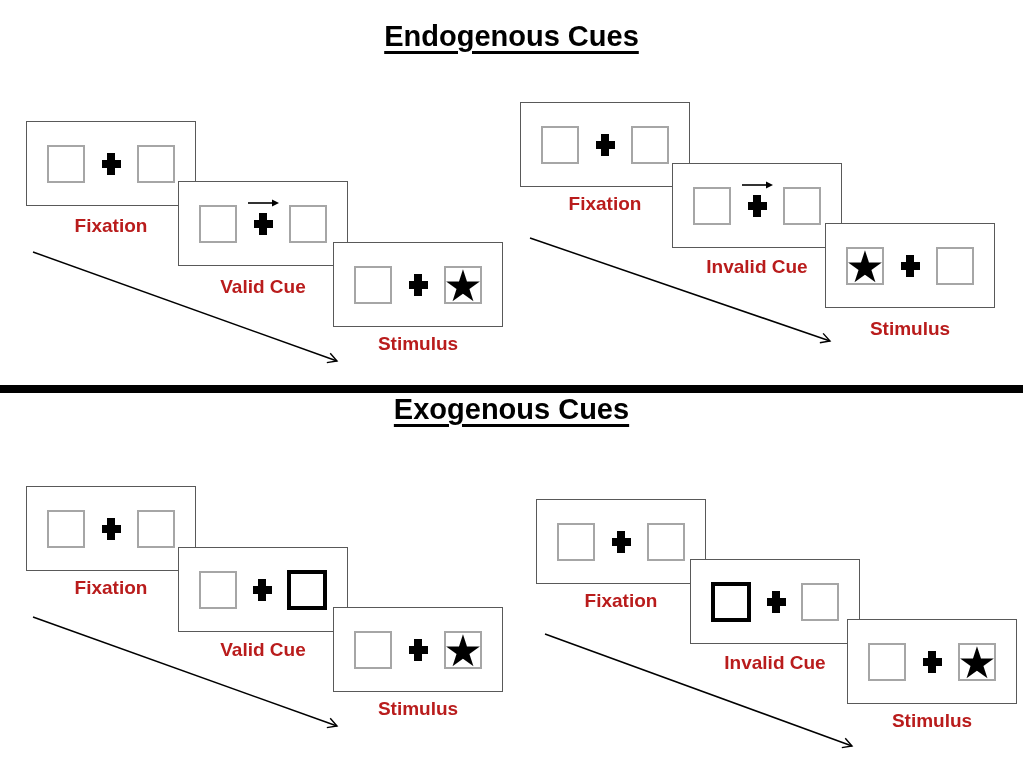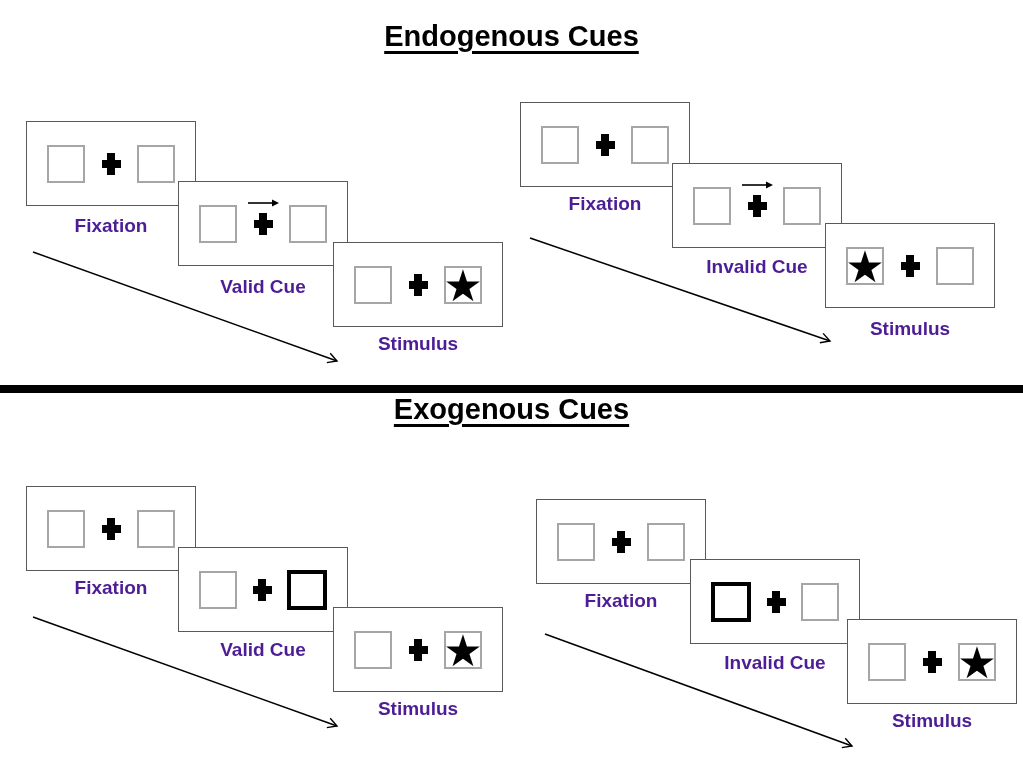--- a/index.html
+++ b/index.html
@@ -39,21 +39,21 @@
 
   .center { position:relative; width:19px; height:22px; }
   .plus { position:absolute; left:0; top:0; width:19px; height:22px; }
   .plus::before { content:""; position:absolute; left:0; right:0; top:7px; height:8px; background:#000; }
   .plus::after  { content:""; position:absolute; top:0; bottom:0; left:5.5px; width:8px; background:#000; }
 
   .cue-arrow { position:absolute; left:-6px; top:-16px; }
 
   .card-label {
     position:absolute; width:170px; text-align:center;
-    font-weight:bold; font-size:19px; color:#4c1d95; z-index:4; white-space:nowrap;
+    font-weight:bold; font-size:19px; color:#b91c1c; z-index:4; white-space:nowrap;
   }
   .seq-arrow { position:absolute; z-index:0; }
 
   
   #c-ev-fix  { left:26px;  top:121px; }
   #c-ev-cue  { left:178px; top:181px; }
   #c-ev-stim { left:333px; top:242px; }
   #c-en-fix  { left:520px; top:102px; }
   #c-en-cue  { left:672px; top:163px; }
   #c-en-stim { left:825px; top:223px; }

